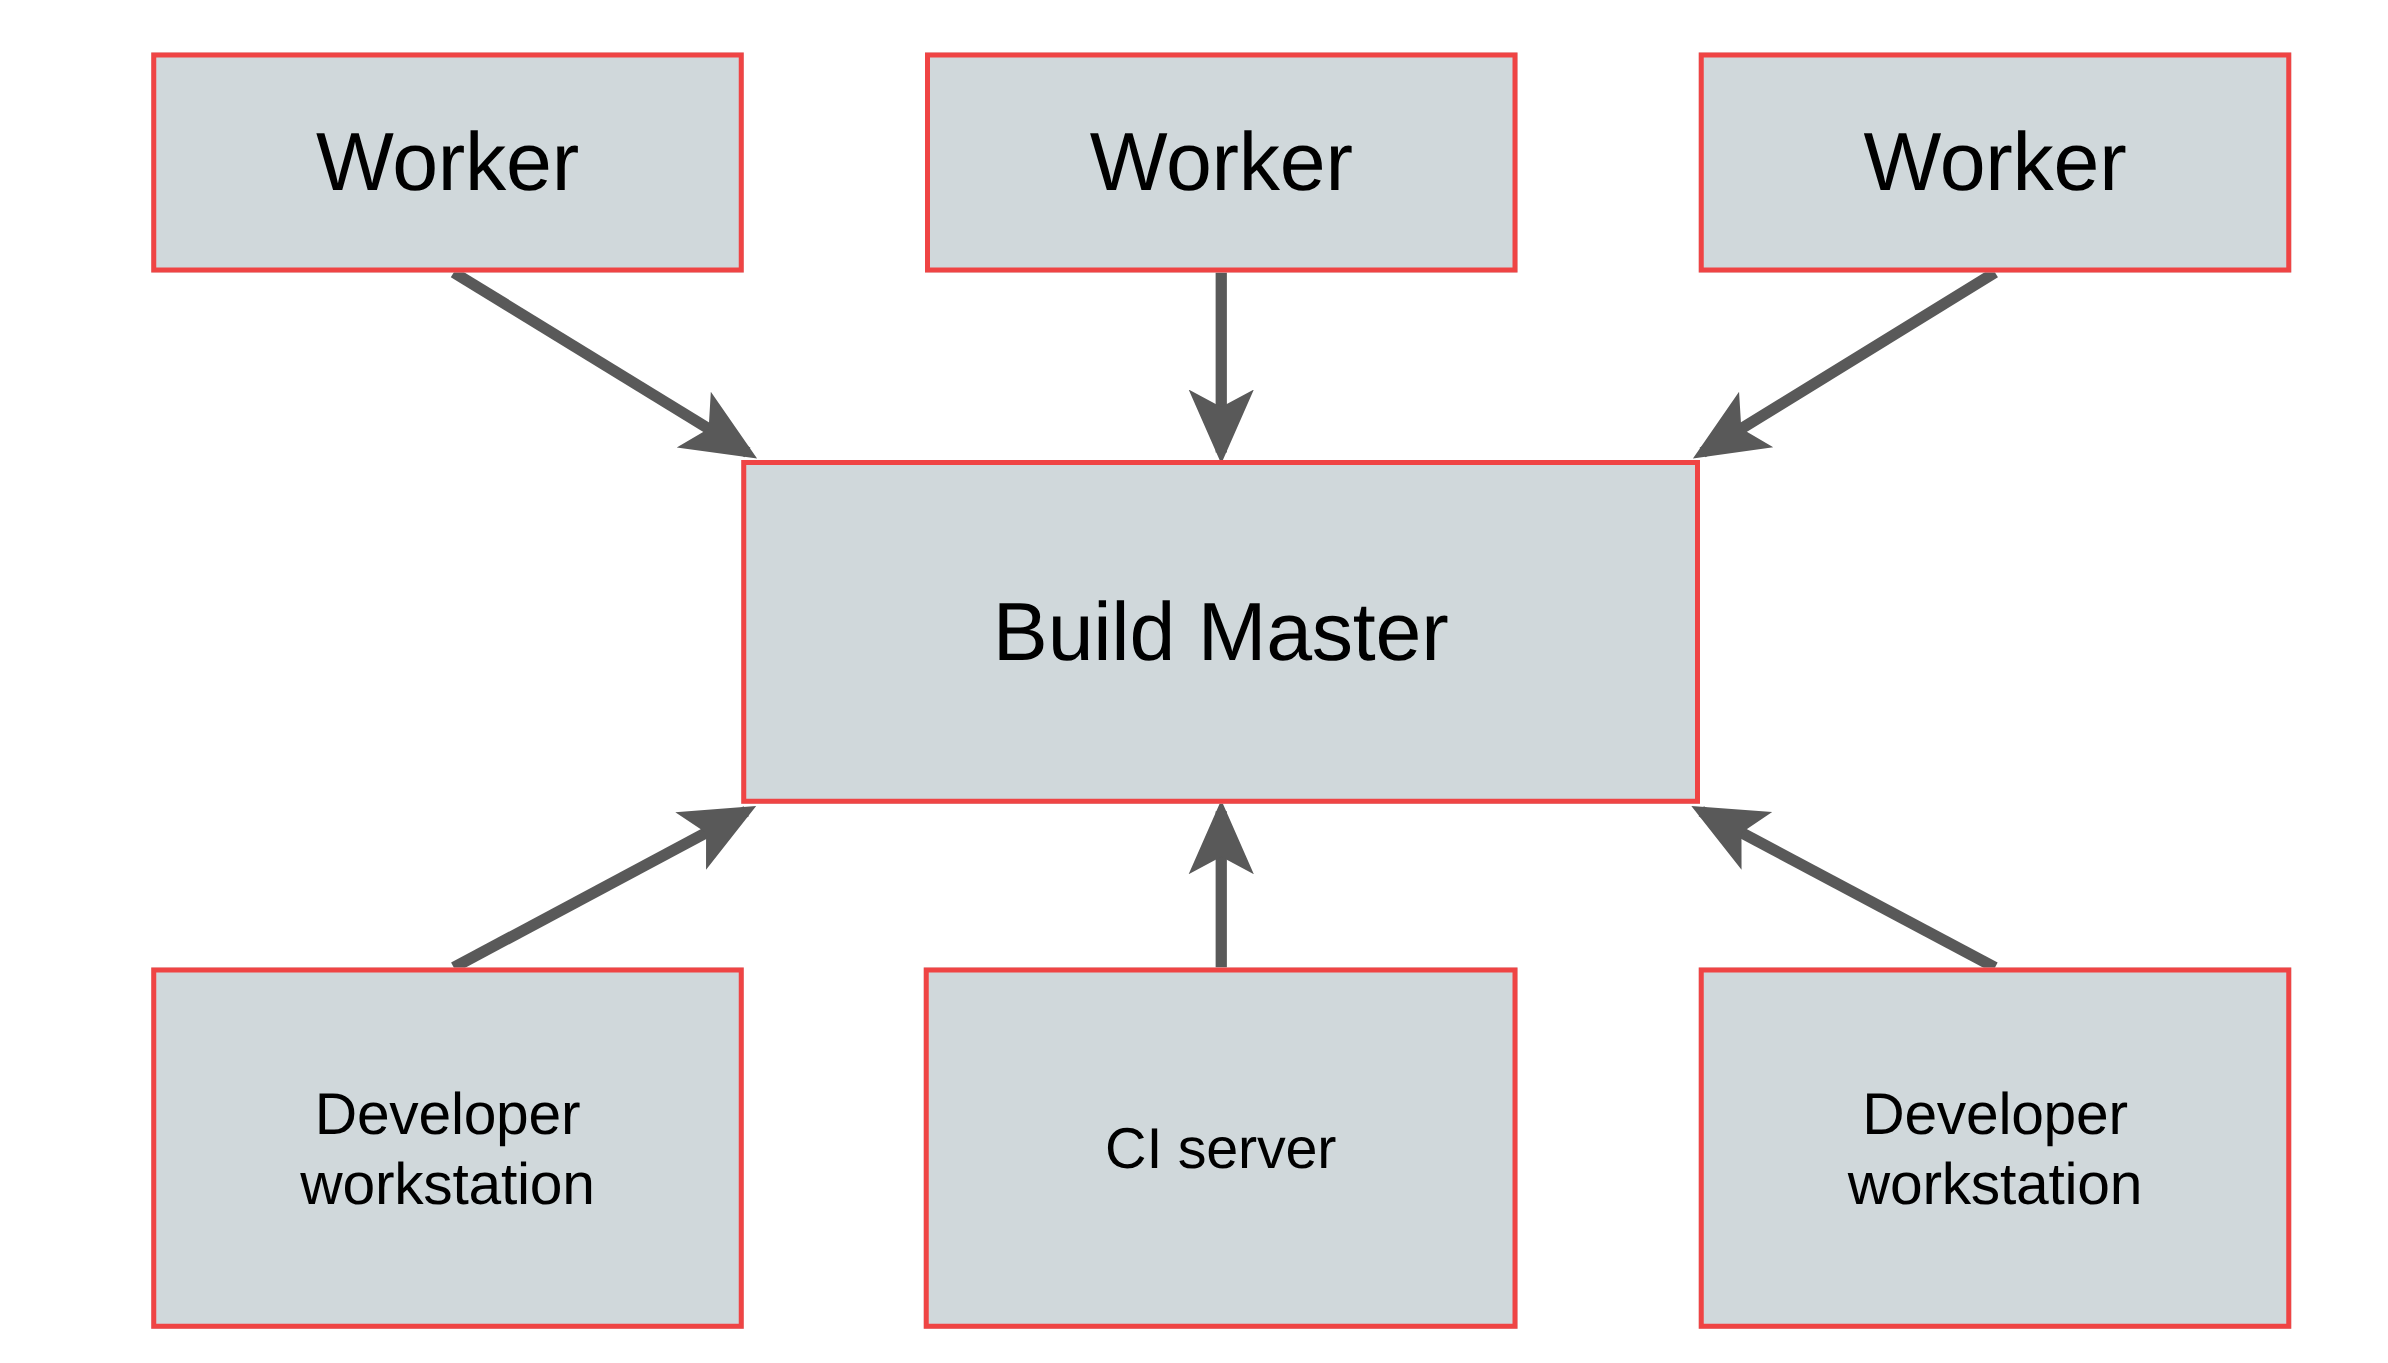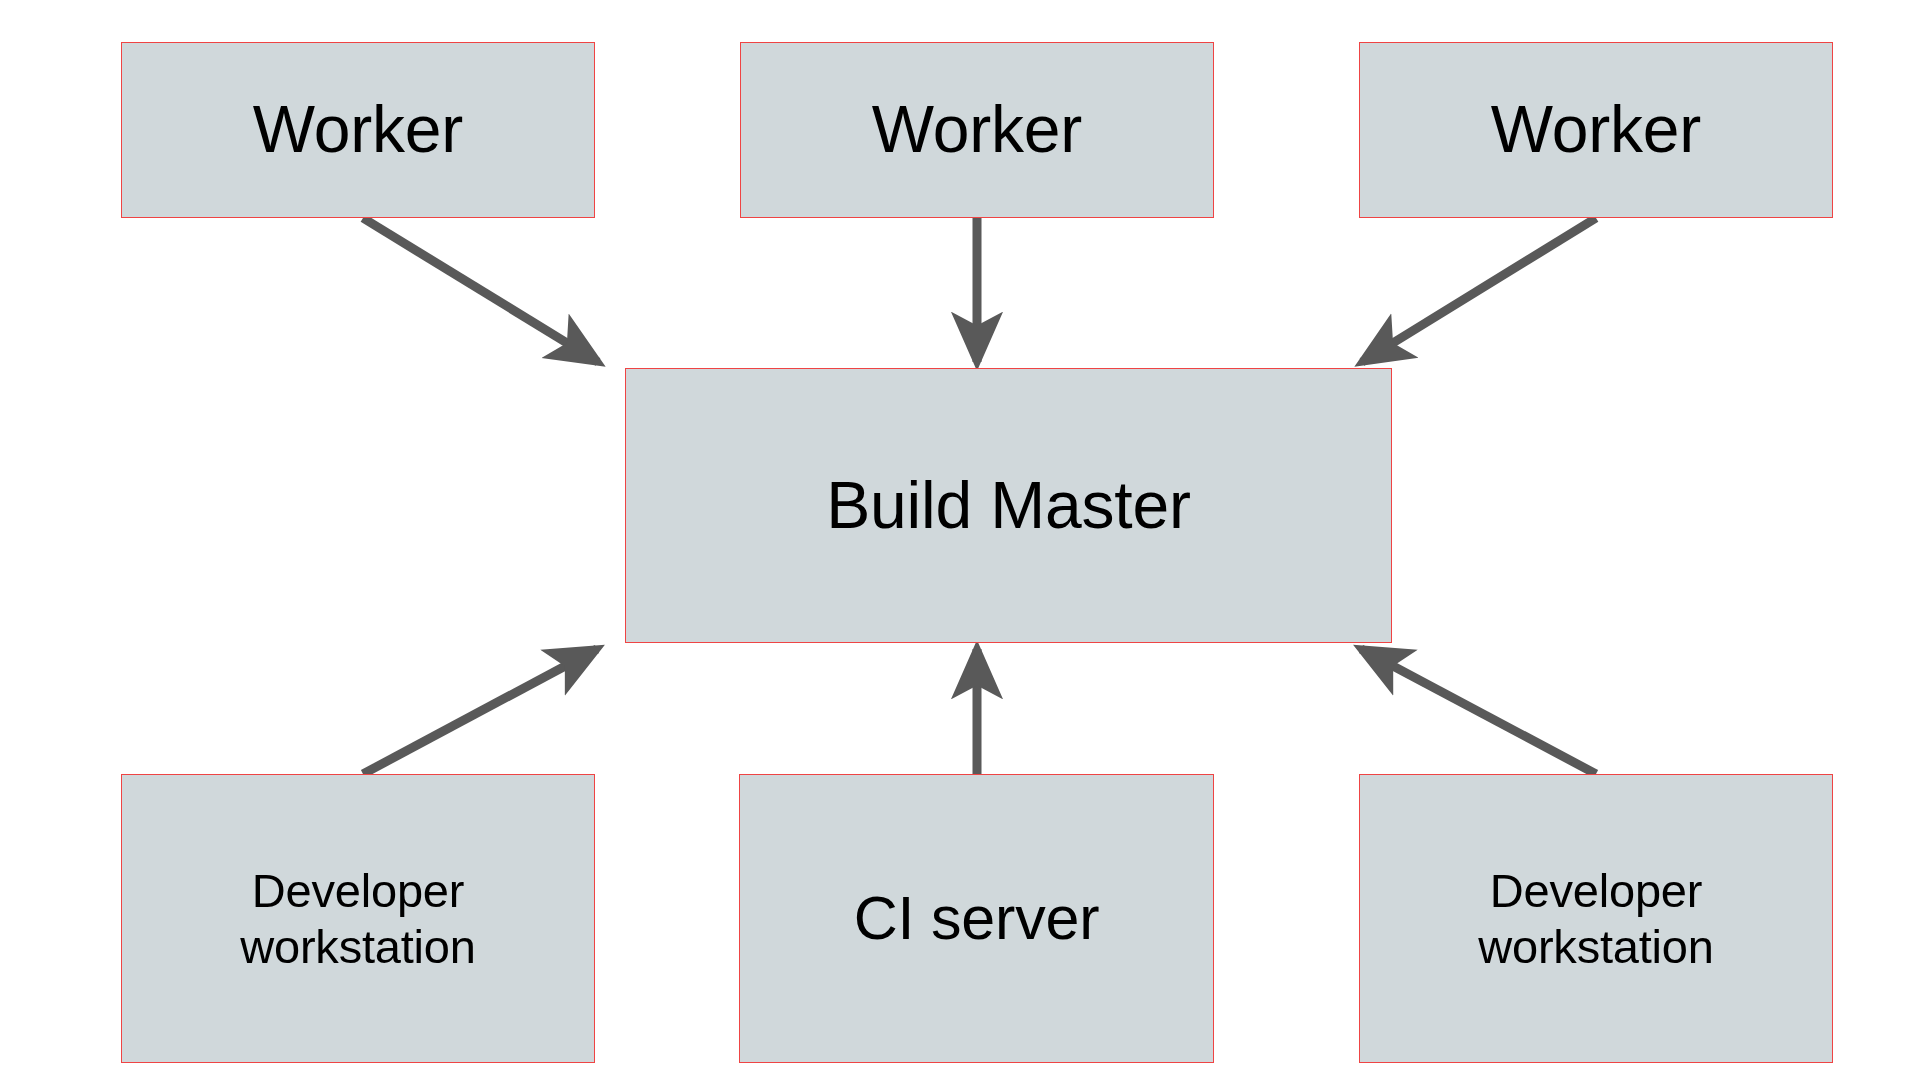--- a/index.html
+++ b/index.html
@@ -23,48 +23,48 @@
     left: 0;
     top: 0;
     width: 1910px;
     height: 1090px;
     pointer-events: none;
   }
   .node {
     position: absolute;
     box-sizing: border-box;
     background: #d0d8db;
-    border: 1px solid #ef4444;
+    border: 4px solid #ef4444;
     display: flex;
     align-items: center;
     justify-content: center;
     text-align: center;
     color: #000000;
     z-index: 2;
   }
   .node-label {
     display: block;
     width: 100%;
     line-height: 1.18;
     white-space: pre-line;
     letter-spacing: -0.2px;
   }
   
   #node-worker-1 { left: 121px; top: 42px;  width: 474px; height: 176px; }
   #node-worker-2 { left: 740px; top: 42px;  width: 474px; height: 176px; }
   #node-worker-3 { left: 1359px;top: 42px;  width: 474px; height: 176px; }
-  #node-build-master { left: 593px; top: 368px; width: 767px; height: 275px; margin-left: 32px; }
+  #node-build-master { left: 593px; top: 368px; width: 767px; height: 275px; }
   #node-dev-ws-1 { left: 121px; top: 774px; width: 474px; height: 289px; }
   #node-ci-server { left: 739px; top: 774px; width: 475px; height: 289px; }
   #node-dev-ws-2 { left: 1359px;top: 774px; width: 474px; height: 289px; }
 
   .fs-worker       { font-size: 66px; }
   .fs-build-master { font-size: 66px; }
   .fs-dev-ws       { font-size: 47px; }
-  .fs-ci           { font-size: 61px; }
+  .fs-ci           { font-size: 46px; }
 </style>
 </head>
 <body>
 
 <div id="canvas">
 
   <svg id="arrow-layer" viewBox="0 0 1910 1090" width="1910" height="1090">
     <defs>
       <marker id="arrowhead" markerWidth="7" markerHeight="7" refX="5.6" refY="3.1" orient="auto" markerUnits="strokeWidth">
         <path d="M0,0.2 L6.6,3.1 L0,6.0 L1.55,3.1 Z" fill="#595959"></path>

